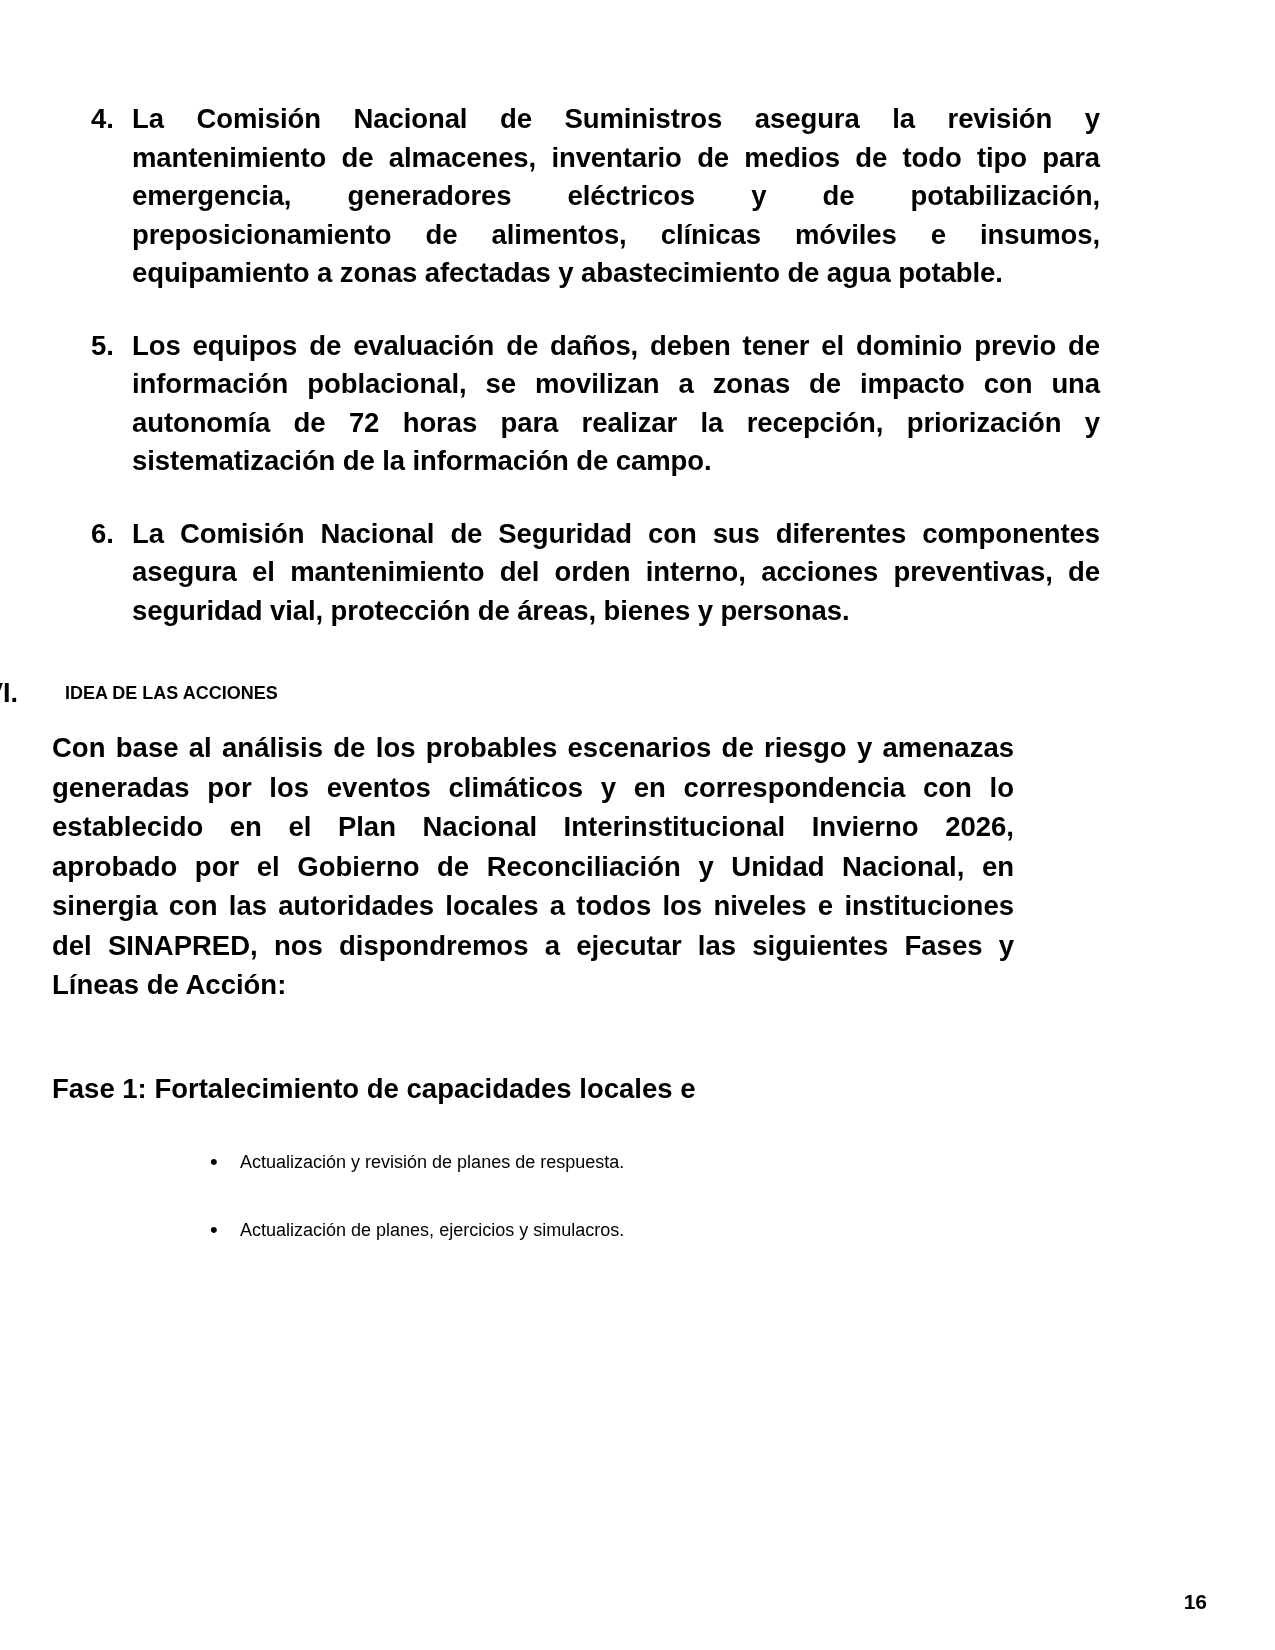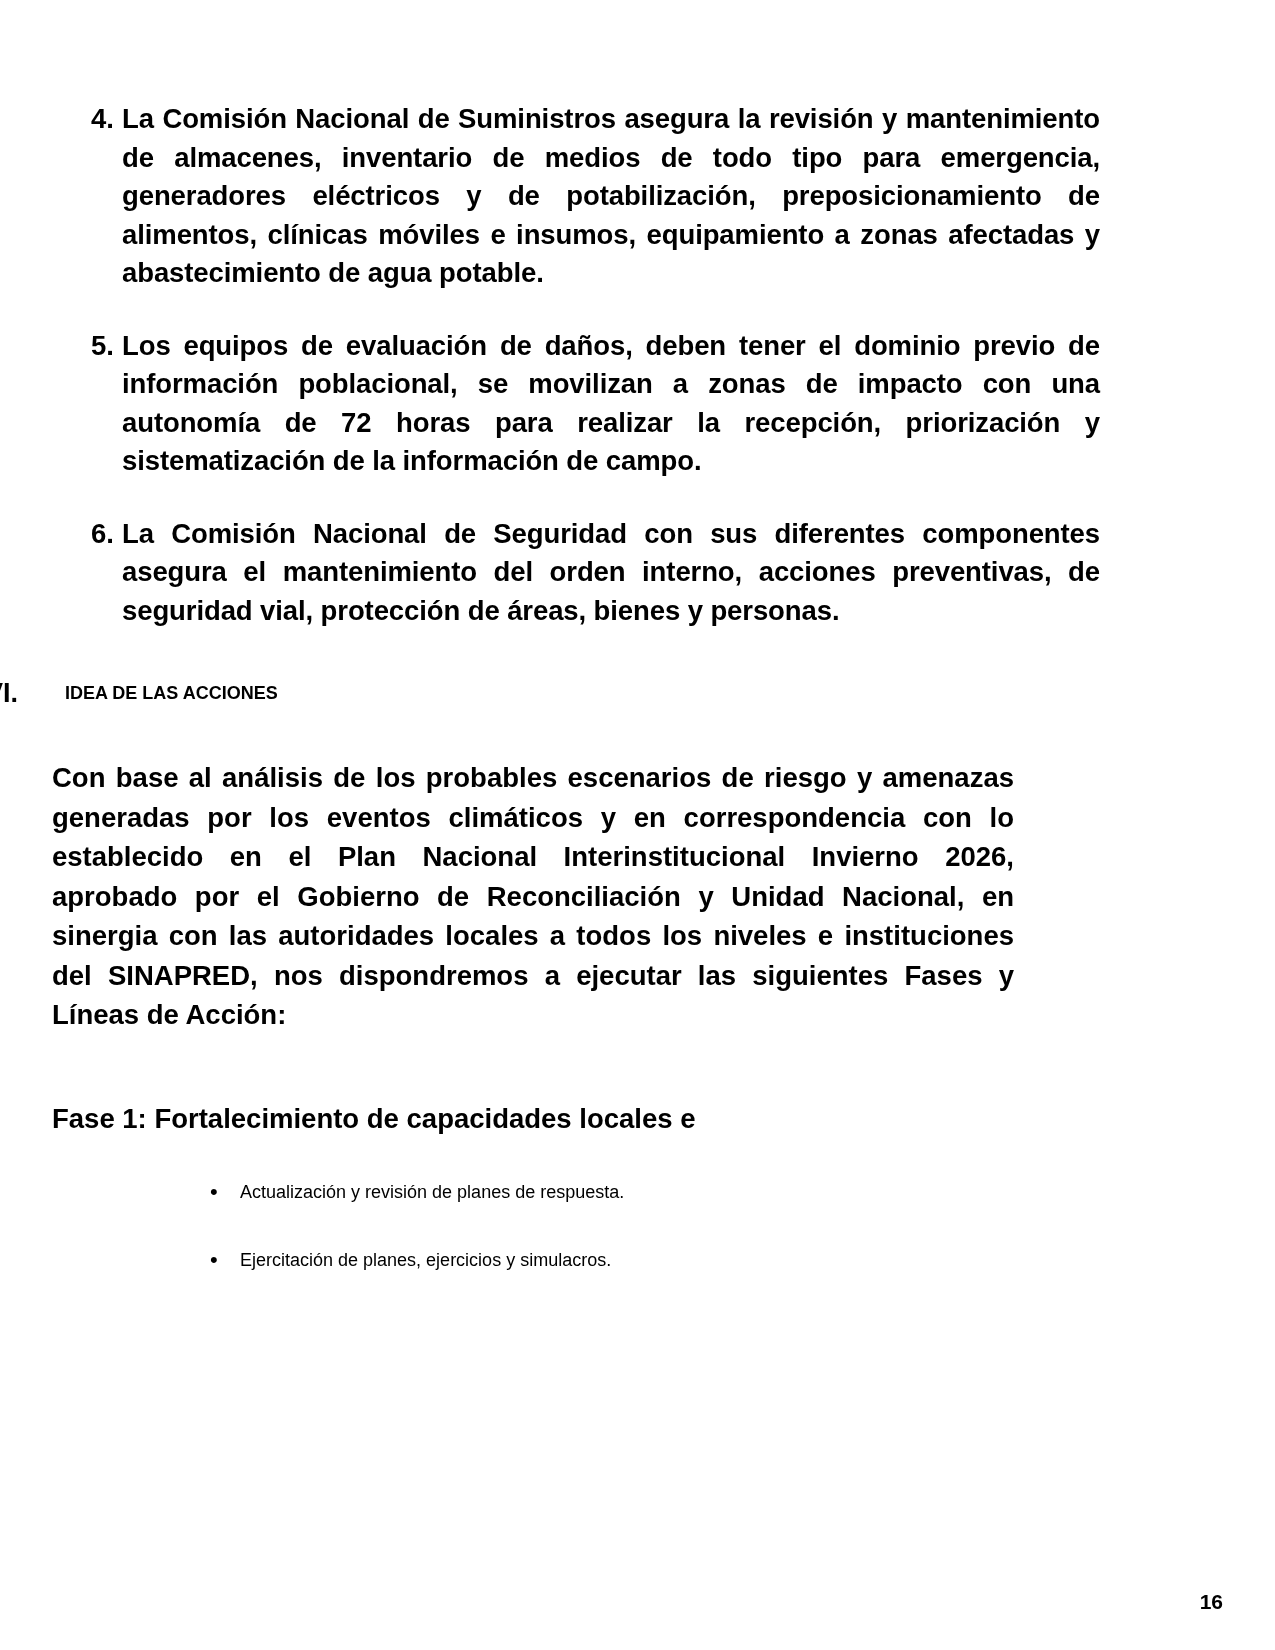--- a/index.html
+++ b/index.html
@@ -45,20 +45,21 @@
     box-sizing: border-box;
   }
   .numitem .body {
     flex: 1;
     font-size: 27.5px;
     font-weight: bold;
     line-height: 38.5px;
     text-align: justify;
     text-justify: inter-word;
     letter-spacing: -0.1px;
+    margin-left: 10px;
   }
 
   
   .roman-heading {
     display: flex;
     align-items: flex-start;
     margin-top: 44px;
     margin-bottom: 10px;
     margin-left: -95px;
   }
@@ -75,21 +76,21 @@
     line-height: 38px;
   }
 
   
   .para {
     font-size: 27.5px;
     font-weight: bold;
     line-height: 39.5px;
     text-align: justify;
     text-justify: inter-word;
-    margin: 46px 0 0 -28px;
+    margin: 16px 0 0 -28px;
     width: 962px;
   }
 
   .phase {
     font-size: 27.5px;
     font-weight: bold;
     line-height: 39.5px;
     margin: 64px 0 0 -28px;
     width: 962px;
   }
@@ -118,21 +119,21 @@
     text-align: left;
   }
   .bullets li .btext {
     font-size: 18px;
     font-weight: normal;
     line-height: 40px;
   }
 
   .page-number {
     position: absolute;
-    right: 52px;
+    right: 68px;
     bottom: 36px;
     font-size: 21px;
     font-weight: bold;
   }
 </style>
 </head>
 <body>
 
 <div class="page">
 
@@ -162,19 +163,19 @@
     <span>Fase 1: Fortalecimiento de capacidades locales e</span>
   </div>
 
   <ul class="bullets">
     <li>
       <span class="dot">•</span>
       <span class="btext">Actualización y revisión de planes de respuesta.</span>
     </li>
     <li>
       <span class="dot">•</span>
-      <span class="btext">Ejercitación de planes, ejercicios y simulacros.</span>
+      <span class="btext">Actualización de planes, ejercicios y simulacros.</span>
     </li>
   </ul>
 
   <div class="page-number">16</div>
 
 </div>
 
 </body></html>

